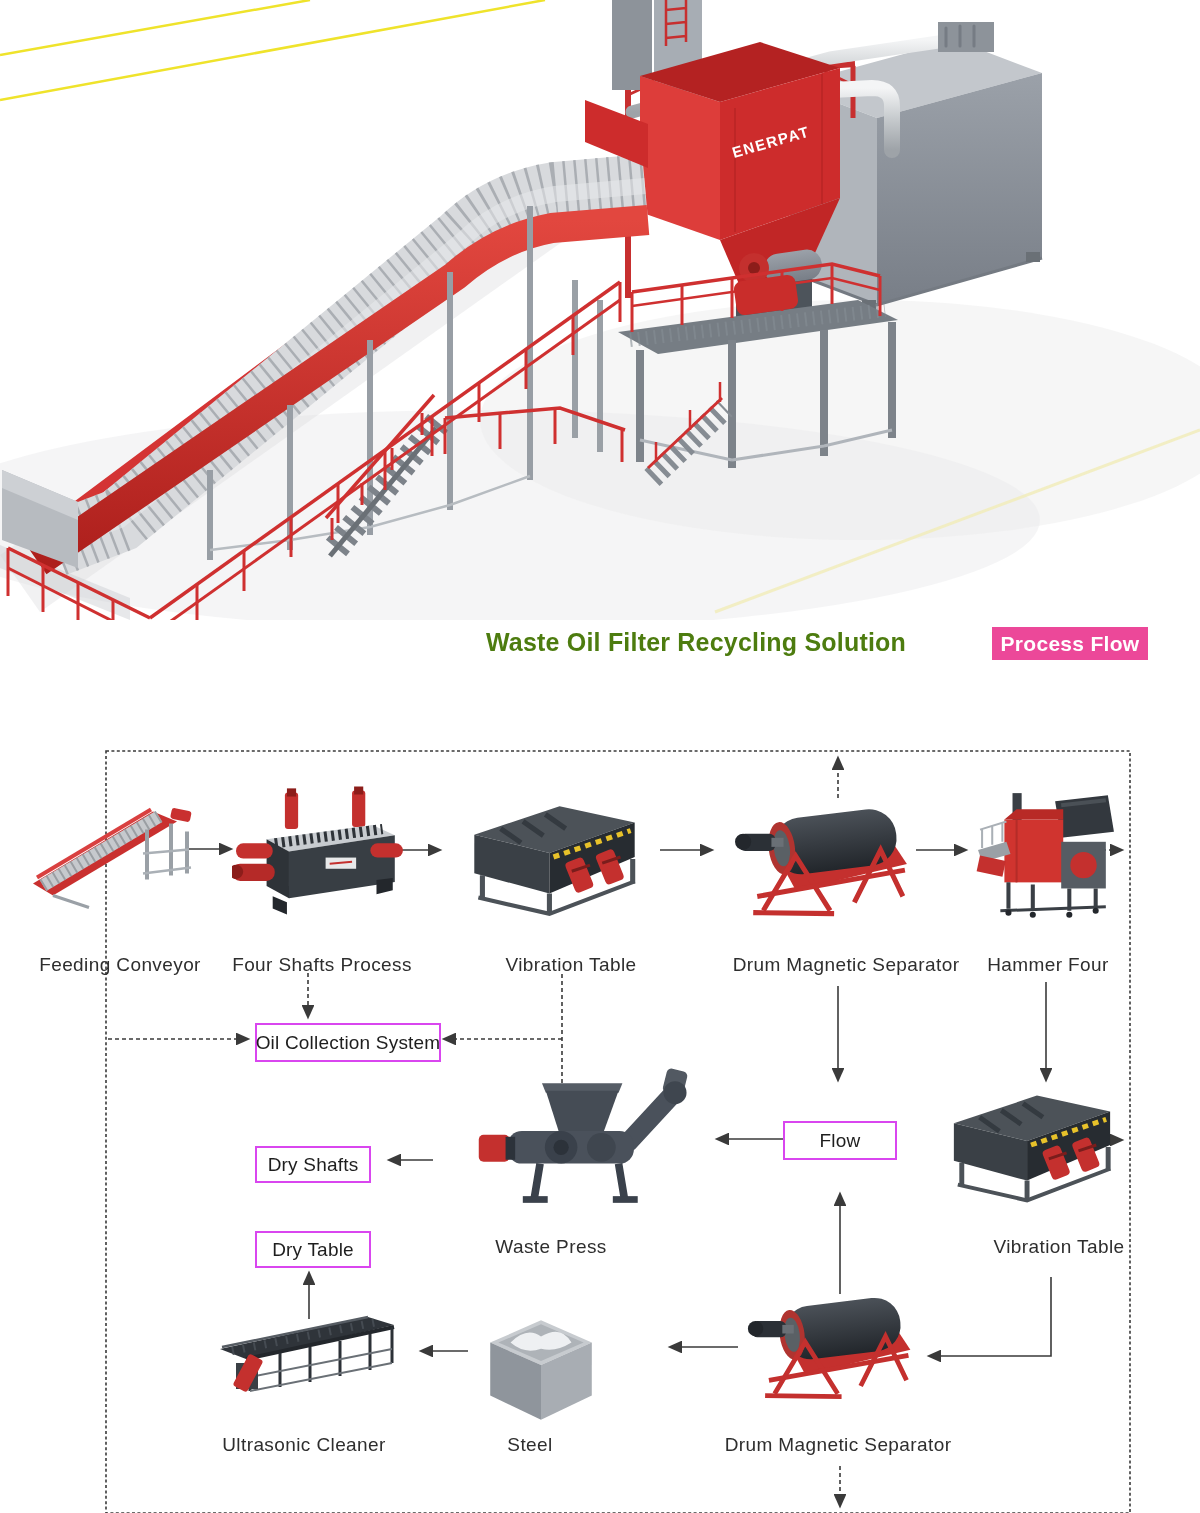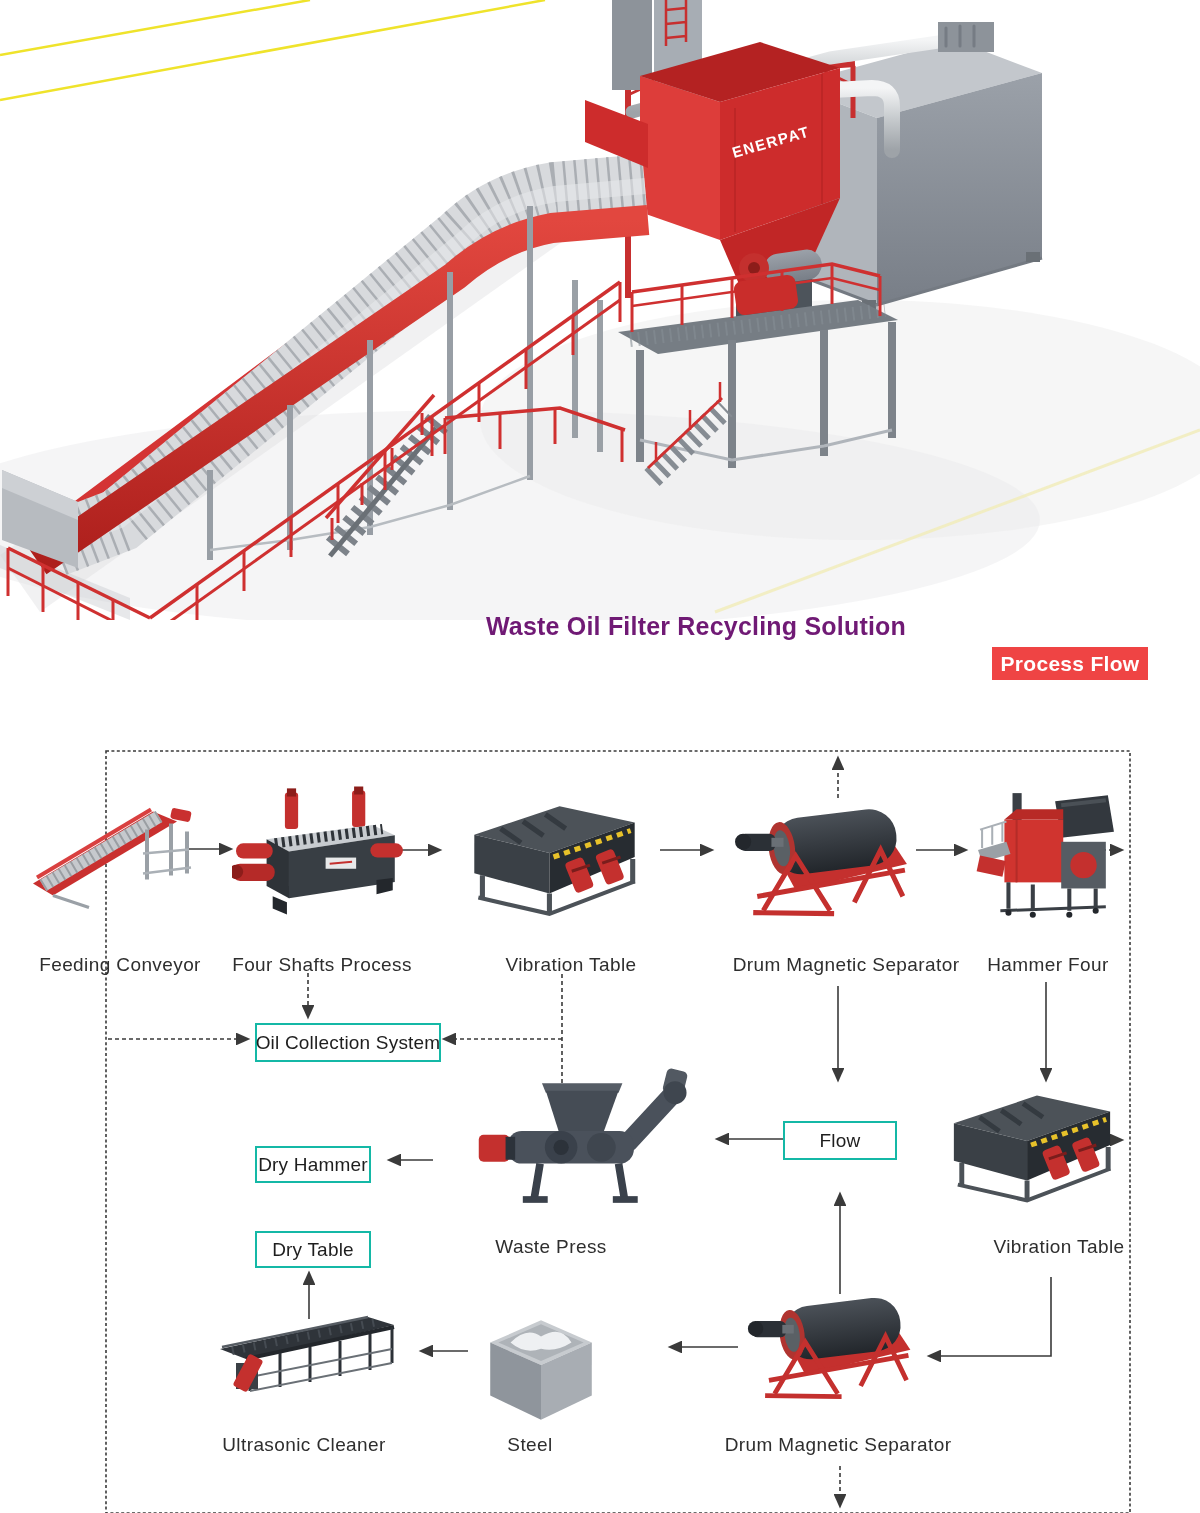--- a/index.html
+++ b/index.html
@@ -1,31 +1,31 @@
 <!DOCTYPE html>
 <html><head>
 <meta charset="utf-8">
 <style>
   html,body{margin:0;padding:0;background:#fff;}
   .page{position:relative;width:1200px;height:1513px;background:#fff;overflow:hidden;
         font-family:"Liberation Sans",sans-serif;}
   .hero{position:absolute;left:0;top:0;width:1200px;height:620px;}
   .hero svg{display:block;width:100%;height:100%;}
-  .page-title{position:absolute;left:0;top:612px;width:906px;text-align:right;
-        font-size:25px;font-weight:600;color:#701a75;letter-spacing:.2px;}
-  .badge{position:absolute;left:992px;top:627px;width:156px;height:33px;background:#ef4444;
+  .page-title{position:absolute;left:0;top:628px;width:906px;text-align:right;
+        font-size:25px;font-weight:600;color:#4d7c0f;letter-spacing:.2px;}
+  .badge{position:absolute;left:992px;top:627px;width:156px;height:33px;background:#ec4899;
         color:#fff;font-size:21px;font-weight:600;display:flex;align-items:center;
-        justify-content:center;letter-spacing:.3px;margin-top:20px;}
+        justify-content:center;letter-spacing:.3px;}
   .flowchart{position:absolute;left:0;top:736px;width:1200px;height:813px;}
   .arrows{position:absolute;left:0;top:0;width:1200px;height:813px;}
   .node{position:absolute;}
   .node svg{display:block;width:100%;height:100%;}
   .node-label{position:absolute;transform:translateX(-50%);font-size:19px;color:#2e2e2e;
         white-space:nowrap;letter-spacing:.4px;}
-  .fbox{position:absolute;border:2px solid #14b8a6;background:#fff;display:flex;
+  .fbox{position:absolute;border:2px solid #d946ef;background:#fff;display:flex;
         align-items:center;justify-content:center;font-size:19px;color:#1e1e1e;
         letter-spacing:.2px;white-space:nowrap;}
 </style>
 </head>
 <body>
 
 <div class="page">
 
   <div class="hero">
     <svg viewBox="0 0 1200 620">
@@ -384,17 +384,17 @@
     <div class="node-label" style="left:530px;top:698px">Steel</div>
 
     <div class="node" style="left:746px;top:546px;width:172px;height:124px">
       <svg viewBox="0 0 180 120">
           <use href="#sym-drum"></use>
         </svg>
     </div>
     <div class="node-label" style="left:838px;top:698px">Drum Magnetic Separator</div>
 
     <div class="fbox" style="left:255px;top:287px;width:182px;height:35px">Oil Collection System</div>
-    <div class="fbox" style="left:255px;top:410px;width:112px;height:33px">Dry Hammer</div>
+    <div class="fbox" style="left:255px;top:410px;width:112px;height:33px">Dry Shafts</div>
     <div class="fbox" style="left:255px;top:495px;width:112px;height:33px">Dry Table</div>
     <div class="fbox" style="left:783px;top:385px;width:110px;height:35px">Flow</div>
   </div>
 </div>
 
 </body></html>

